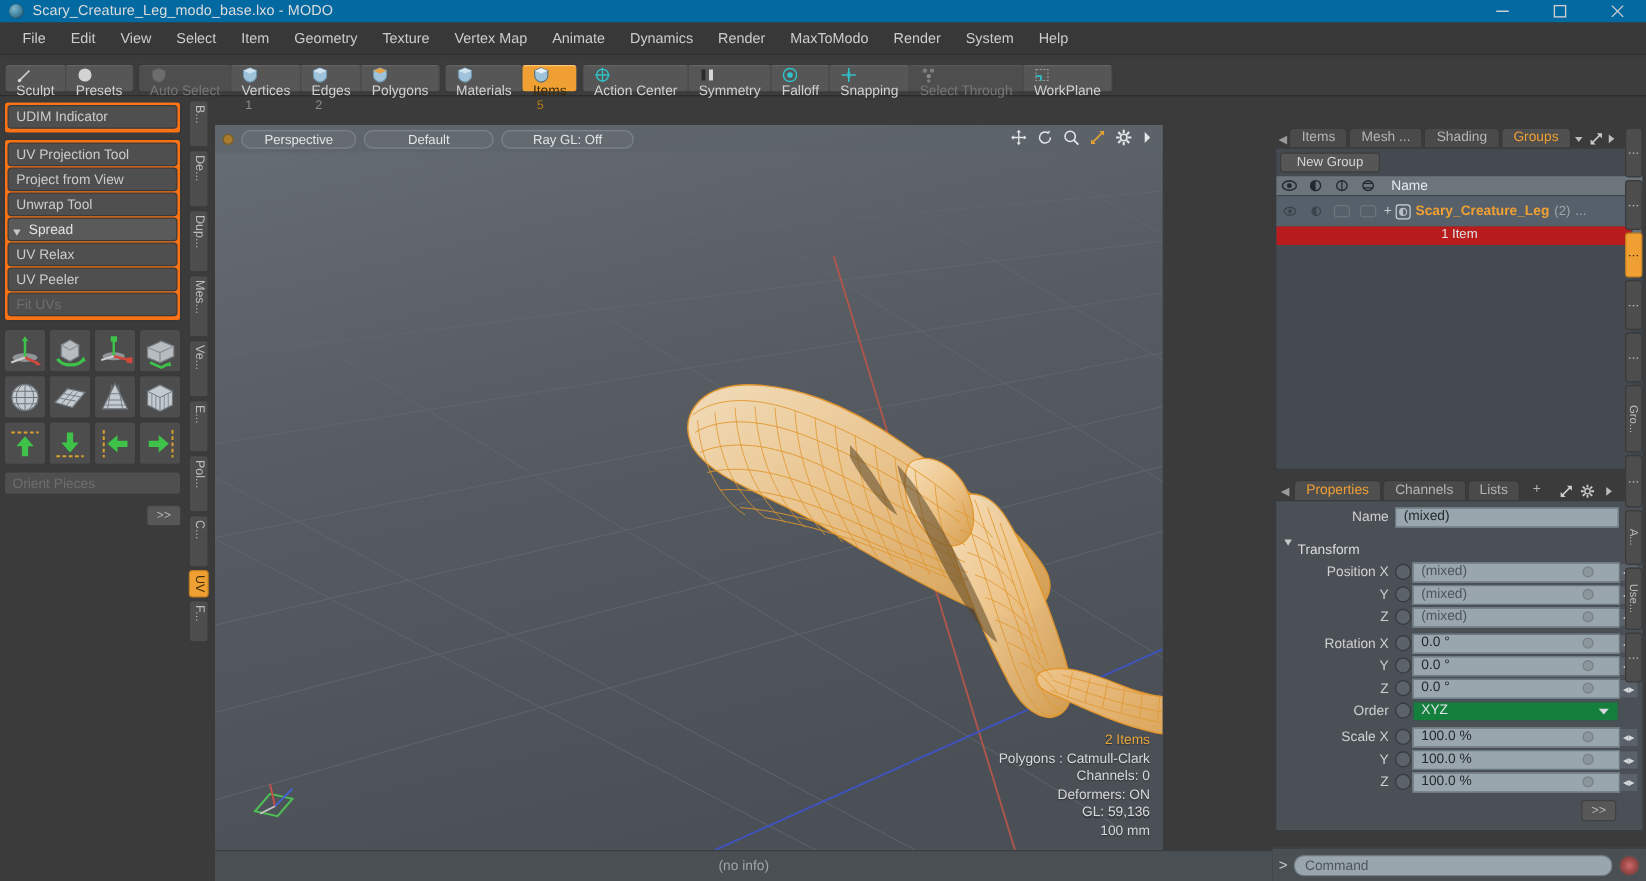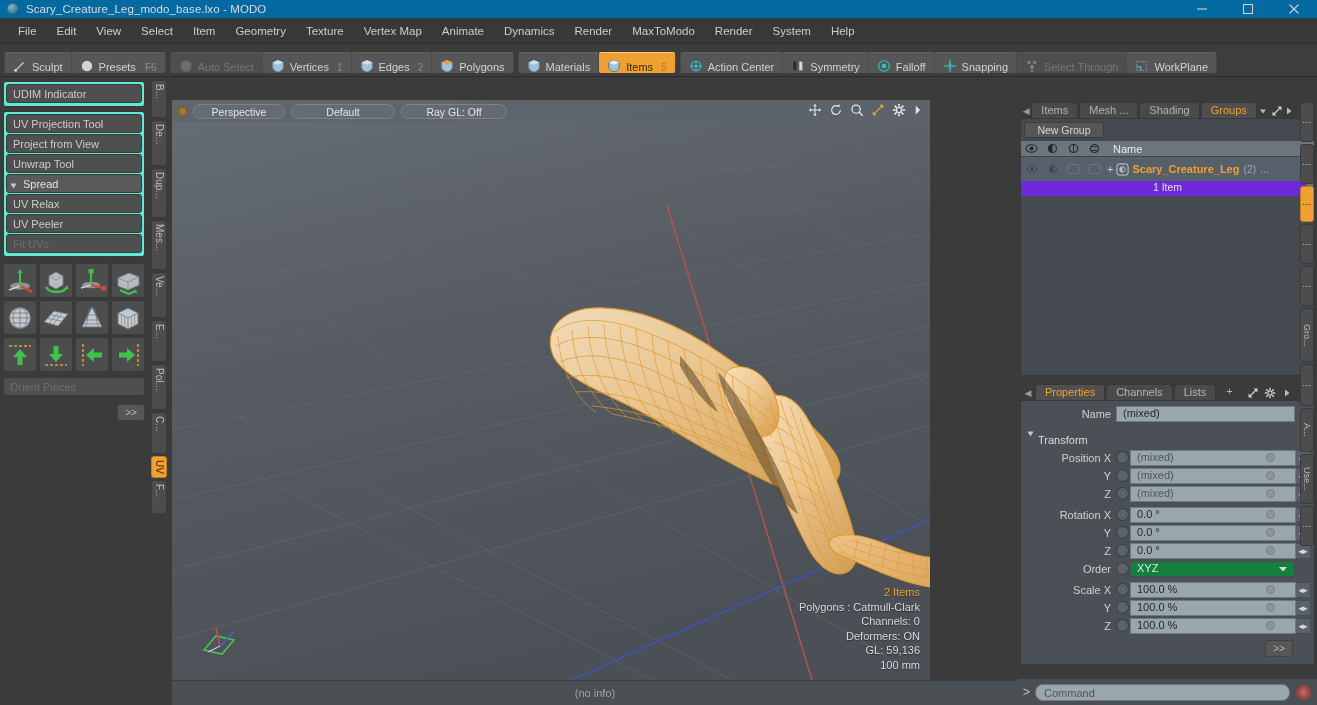--- a/index.html
+++ b/index.html
@@ -44,23 +44,24 @@
 
   
   #toolbar {
     position:absolute; left:0; top:48px; width:1317px; height:29px;
     background:#3d3d3d; border-bottom:1px solid #2b2b2b;
     display:flex; align-items:center; gap:2px; padding:0 3px;
   }
   .tgrp { display:flex; align-items:center; background:#4a4a4a; border-radius:3px; height:23px;
           padding:1px; gap:1px; border:1px solid #3a3a3a; }
   .tbtn {
-    display:flex; align-items:flex-end; height:21px; padding:0 8px; gap:5px;
+    display:flex; align-items:flex-start; height:21px; padding:0 8px; 
     background:#565656; border-radius:2px; color:#d2d2d2; font-size:11px; white-space:nowrap;
     border-top:1px solid #646464;
+    flex-direction:column;
   }
   .tbtn.dim { color:#767676; background:#4e4e4e; border-top-color:#585858; }
   .tbtn.active { background:#f0a033; color:#3a2a06; border-top-color:#ffc572; }
   .tbtn .num { color:#8d8d8d; font-size:10px; margin-left:3px; }
   .tbtn.active .num { color:#b47a1b; }
   .tbtn .key { color:#8d8d8d; font-size:10px; margin-left:4px; }
   .ic { width:14px; height:14px; display:block; flex:0 0 auto; }
 
   
   #leftpanel {
@@ -81,21 +82,21 @@
   }
   .iconrow { display:flex; gap:2px; margin-bottom:2px; }
   .iconcell {
     width:34px; height:35px; background:#4d4d4d; border:1px solid #3a3a3a; border-radius:3px;
     display:flex; align-items:center; justify-content:center; overflow:hidden;
   }
   .gobtn {
     width:28px; height:17px; background:#575757; border:1px solid #404040; border-radius:3px;
     color:#b8b8b8; font-size:10px; text-align:center; line-height:15px; margin-left:auto;
   }
-  .lbox { background:#5eead4; border:1px solid #373737; border-radius:3px; padding:2px; }
+  .lbox { background:#f97316; border:1px solid #373737; border-radius:3px; padding:2px; }
 
   
   #lefttabs {
     position:absolute; left:148px; top:77px; width:22px; height:596px;
     background:#3b3b3b; padding-top:3px;
   }
   .vtab {
     width:16px; margin:0 auto 2px auto; background:#4d4d4d; border:1px solid #3a3a3a;
     border-radius:3px; color:#bdbdbd; font-size:10px;
     writing-mode:vertical-rl; text-orientation:mixed;
@@ -807,21 +808,21 @@
           <svg width="13" height="13" viewBox="0 0 14 14" style="margin-right:3px;">
             <rect x="1" y="1" width="12" height="12" rx="2.5" fill="none" stroke="#cfd5d9"></rect>
             <circle cx="7" cy="7" r="3" fill="none" stroke="#b8c0c6"></circle>
             <path d="M7 4 a3 3 0 0 0 0 6 z" fill="#b8c0c6"></path>
           </svg>
           <span class="gl-name">Scary_Creature_Leg</span>
           <span class="gl-count">(2)</span>
           <span class="gl-count">...</span>
         </div>
       </div>
-      <div class="gl-sub" style="background:#6d28d9; padding-bottom:3px;">1 Item</div>
+      <div class="gl-sub" style="background:#b91c1c; padding-bottom:3px;">1 Item</div>
 
       <div style="position:absolute; right:0; top:38px; width:9px; bottom:0; background:#3f464b;">
         <div style="width:7px;margin:1px auto;height:52px;background:#6a7279;border-radius:3px;"></div>
       </div>
     </div>
 
     <div class="rp-tabrow" style="margin-top:6px; padding-right:22px;">
       <div class="caret">◀</div>
       <div class="rtab active">Properties</div>
       <div class="rtab">Channels</div>

